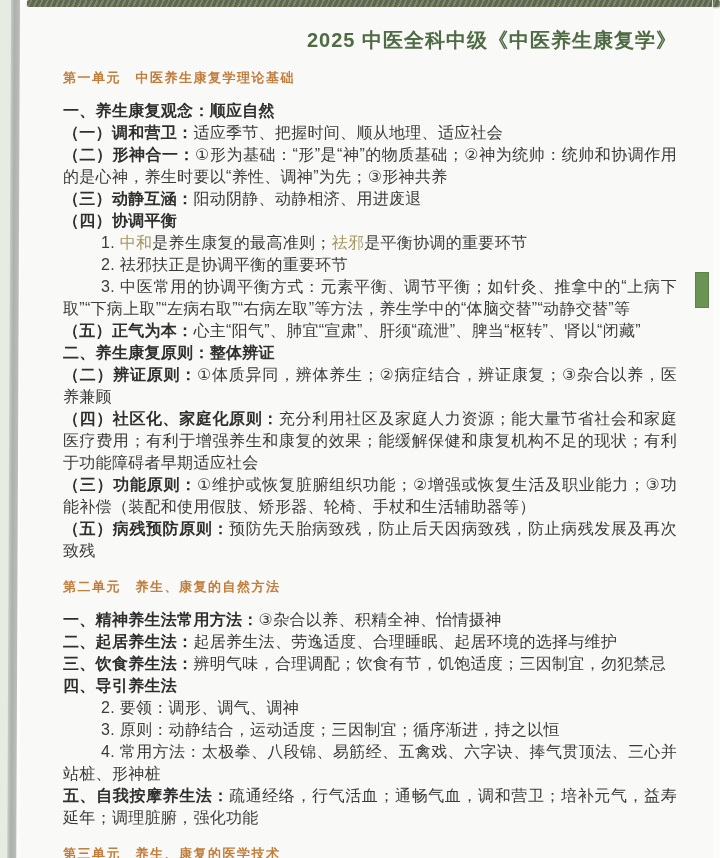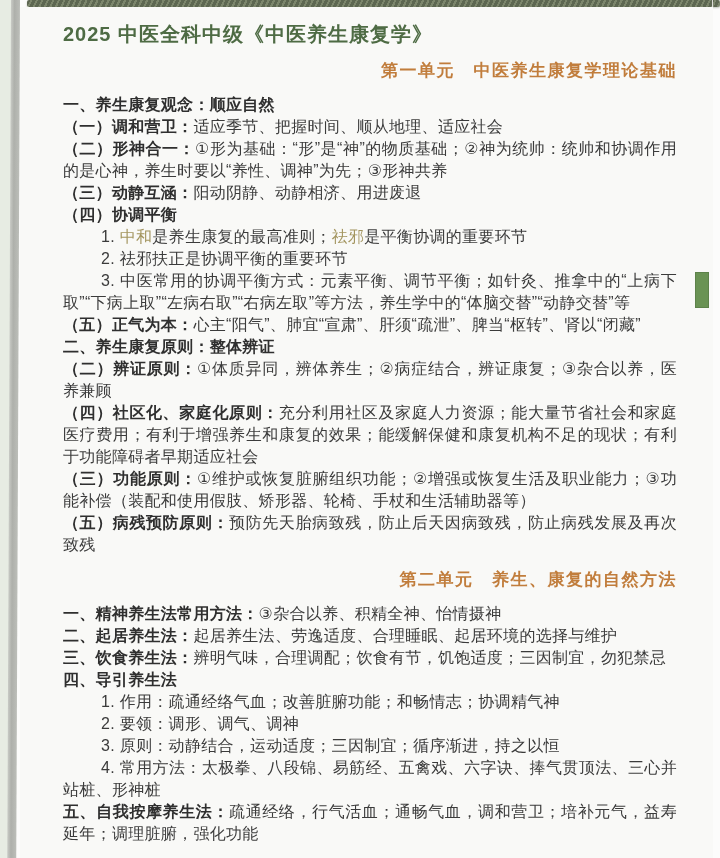--- a/index.html
+++ b/index.html
@@ -54,38 +54,37 @@
     border: 1px solid #5d824a;
     z-index: 3;
   }
   .paper {
     position: absolute; left: 20px; top: 7px;
     width: 693px; height: 851px;
     background: var(--paper, #f9f9f7);
     padding: 12px 36px 0 43px;
   }
   .doc-title {
-    text-align: left;
+    text-align: right;
     font-size: 20px;
     font-weight: bold;
     color: var(--title-green, #4e6b44);
     letter-spacing: 1px;
     line-height: 26px;
-    margin-top: 2px;
+    margin-top: 8px;
   }
   .content { margin-top: 0; }
   .unit-heading {
-    text-align: right;
-    font-size: 17px;
+    text-align: left;
+    font-size: 13px;
     font-weight: bold;
     color: var(--heading-orange, #c17d3c);
     letter-spacing: 1.5px;
     line-height: 21px;
     margin: 14px 0 12px 0;
-    font-family: Liberation Mono, monospace;
   }
   .line {
     font-size: 16px;
     line-height: 22px;
     color: var(--ink, #3b3b3b);
     text-align: justify;
     letter-spacing: 0.3px;
   }
   .line.indent { text-indent: 38px; }
   .seg-bold { font-weight: bold; color: #2f2f2f; }
@@ -117,21 +116,20 @@
         <p class="line"><span class="seg-bold">二、养生康复原则：整体辨证</span></p>
         <p class="line"><span class="seg-bold">（二）辨证原则：</span><span class="seg-normal">①体质异同，辨体养生；②病症结合，辨证康复；③杂合以养，医养兼顾</span></p>
         <p class="line"><span class="seg-bold">（四）社区化、家庭化原则：</span><span class="seg-normal">充分利用社区及家庭人力资源；能大量节省社会和家庭医疗费用；有利于增强养生和康复的效果；能缓解保健和康复机构不足的现状；有利于功能障碍者早期适应社会</span></p>
         <p class="line"><span class="seg-bold">（三）功能原则：</span><span class="seg-normal">①维护或恢复脏腑组织功能；②增强或恢复生活及职业能力；③功能补偿（装配和使用假肢、矫形器、轮椅、手杖和生活辅助器等）</span></p>
         <p class="line"><span class="seg-bold">（五）病残预防原则：</span><span class="seg-normal">预防先天胎病致残，防止后天因病致残，防止病残发展及再次致残</span></p>
         <div class="unit-heading">第二单元　养生、康复的自然方法</div>
         <p class="line"><span class="seg-bold">一、精神养生法常用方法：</span><span class="seg-normal">③杂合以养、积精全神、怡情摄神</span></p>
         <p class="line"><span class="seg-bold">二、起居养生法：</span><span class="seg-normal">起居养生法、劳逸适度、合理睡眠、起居环境的选择与维护</span></p>
         <p class="line"><span class="seg-bold">三、饮食养生法：</span><span class="seg-normal">辨明气味，合理调配；饮食有节，饥饱适度；三因制宜，勿犯禁忌</span></p>
         <p class="line"><span class="seg-bold">四、导引养生法</span></p>
-        <p class="line indent"><span class="seg-normal">1. 作用：疏通经络气血；改善脏腑功能；和畅情志；协调精气神</span></p>
         <p class="line indent"><span class="seg-normal">2. 要领：调形、调气、调神</span></p>
         <p class="line indent"><span class="seg-normal">3. 原则：动静结合，运动适度；三因制宜；循序渐进，持之以恒</span></p>
         <p class="line indent"><span class="seg-normal">4. 常用方法：太极拳、八段锦、易筋经、五禽戏、六字诀、捧气贯顶法、三心并站桩、形神桩</span></p>
         <p class="line"><span class="seg-bold">五、自我按摩养生法：</span><span class="seg-normal">疏通经络，行气活血；通畅气血，调和营卫；培补元气，益寿延年；调理脏腑，强化功能</span></p>
         <div class="unit-heading">第三单元　养生、康复的医学技术</div>
         <p class="line"><span class="seg-bold">一、现代康复技术</span></p>
         <p class="line"><span class="seg-bold">（一）物理疗法</span></p>
       </div>
   </div>
 </div>

